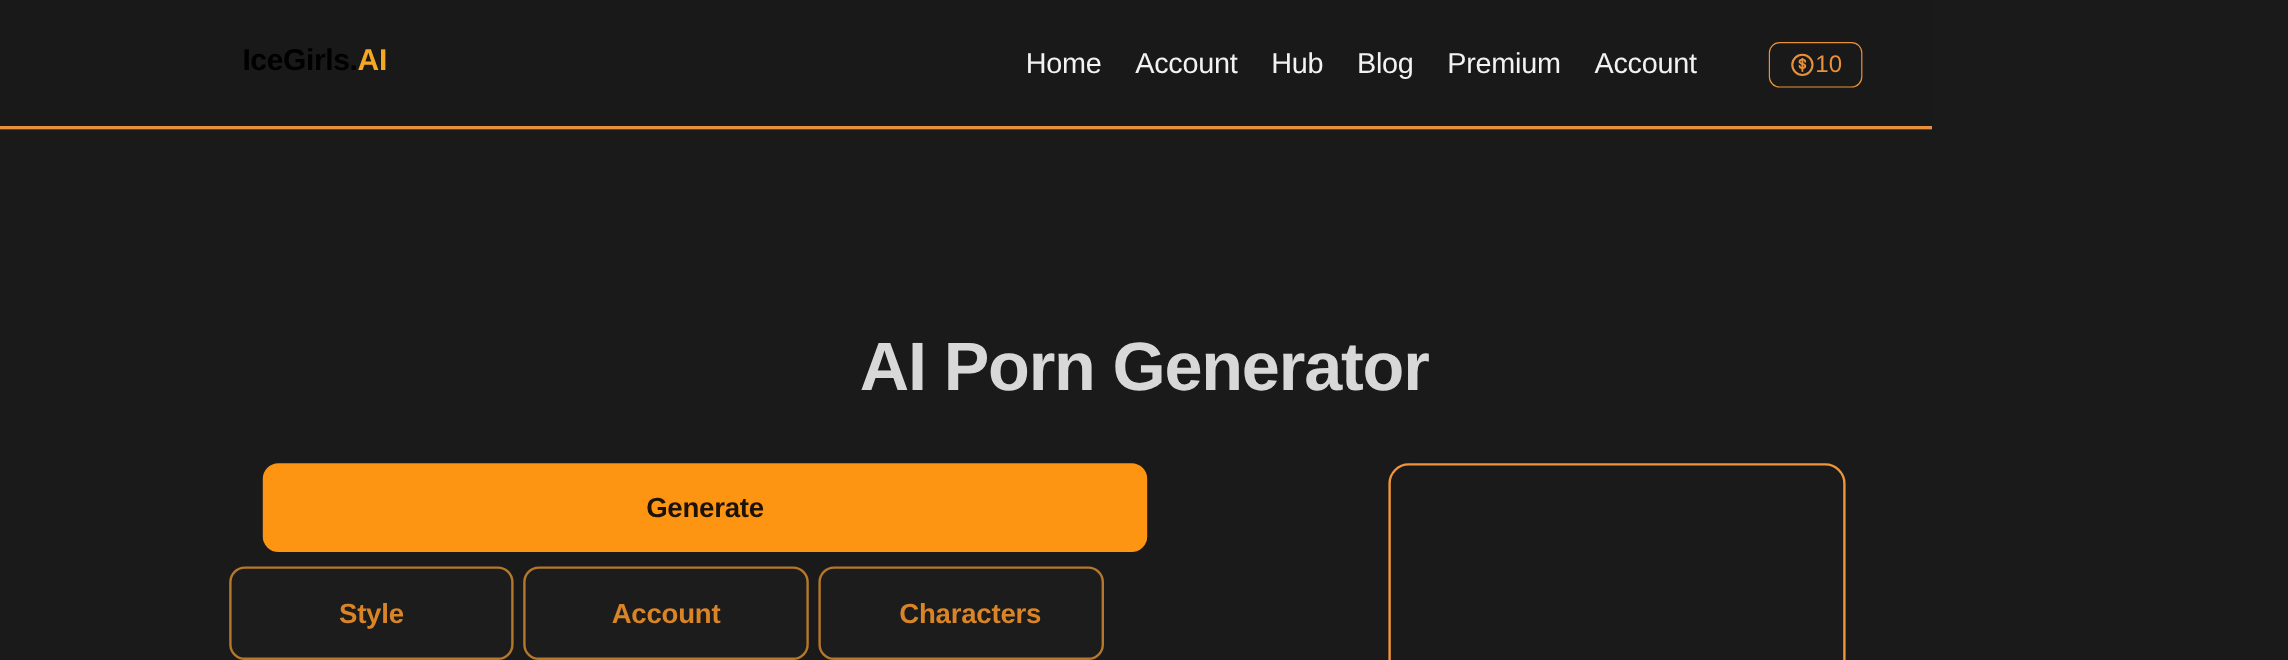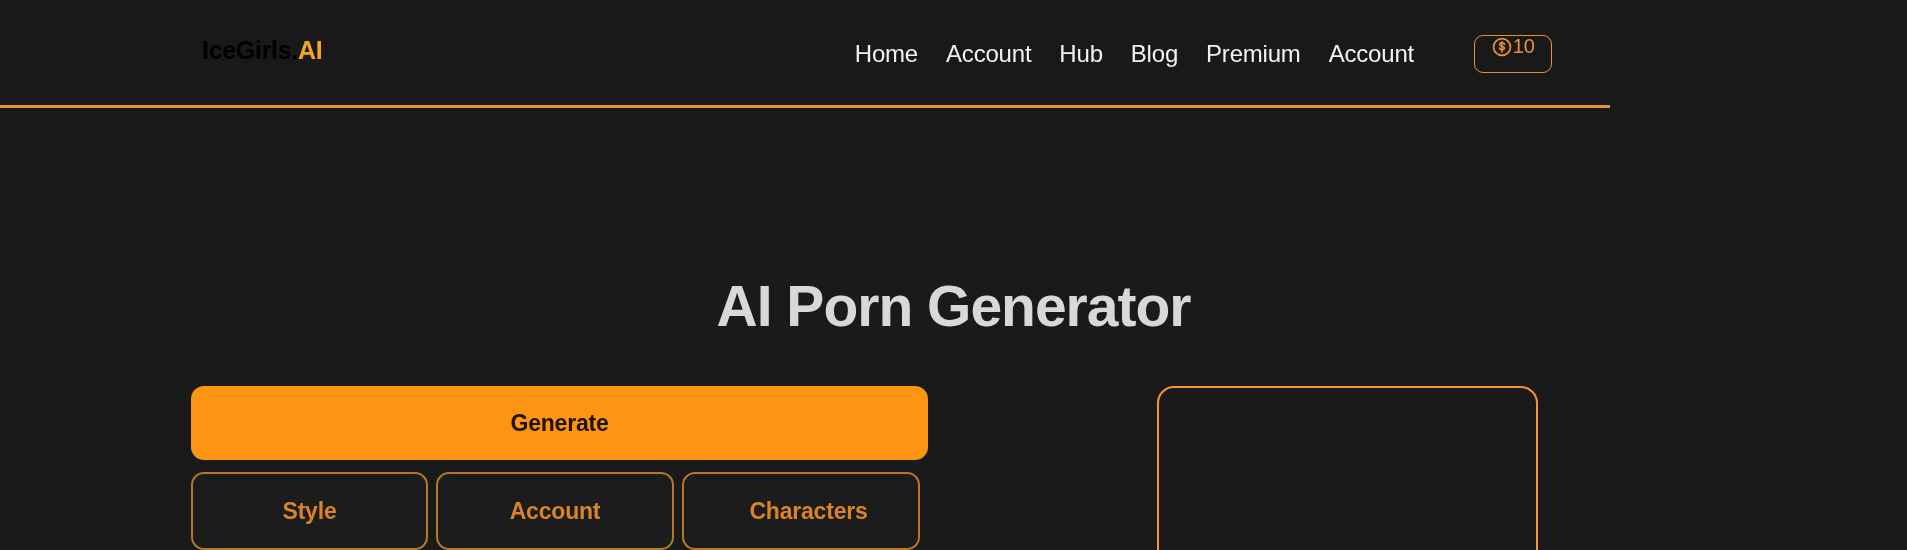--- a/index.html
+++ b/index.html
@@ -34,21 +34,21 @@
     display:flex; align-items:center; gap:28px;
   }
   .nav-link {
     color:#f2f2f2; font-size:24px; letter-spacing:-0.2px;
     text-decoration:none; white-space:nowrap;
     cursor:pointer;
   }
 
   .credits {
     position:absolute; right:58px; top:35px;
-    display:flex; 
+    display:flex; align-items:center; 
     height:38px; padding:0 16px;
     border:1.5px solid #e8913a; border-radius:9px;
     background:transparent; cursor:pointer;
   }
   .coin-icon { display:block; width:22px; height:22px; }
   .credits-value {
     color:#e8913a; font-size:20px; font-weight:500; line-height:1;
   }
 
   
@@ -64,21 +64,21 @@
   
   .controls {
     position:absolute; left:191px; top:278px;
     width:737px;
     display:flex; flex-direction:column; gap:12px;
   }
   .generate-btn {
     width:737px; height:74px;
     background:#fd9512; border:none; border-radius:13px;
     color:#1c1208; font-size:23px; font-weight:bold;
-    letter-spacing:-0.2px; cursor:pointer;
+    letter-spacing:-0.2px; cursor:pointer;margin-left:28px;
   }
   .btn-row { display:flex; gap:8px; }
   .outline-btn {
     height:78px;
     background:#1c1c1c;
     border:2px solid #b5782b; border-radius:13px;
     color:#d98527; font-size:23px; font-weight:bold;
     letter-spacing:-0.2px; cursor:pointer;
     display:flex; align-items:center; justify-content:center;
     position:relative;

